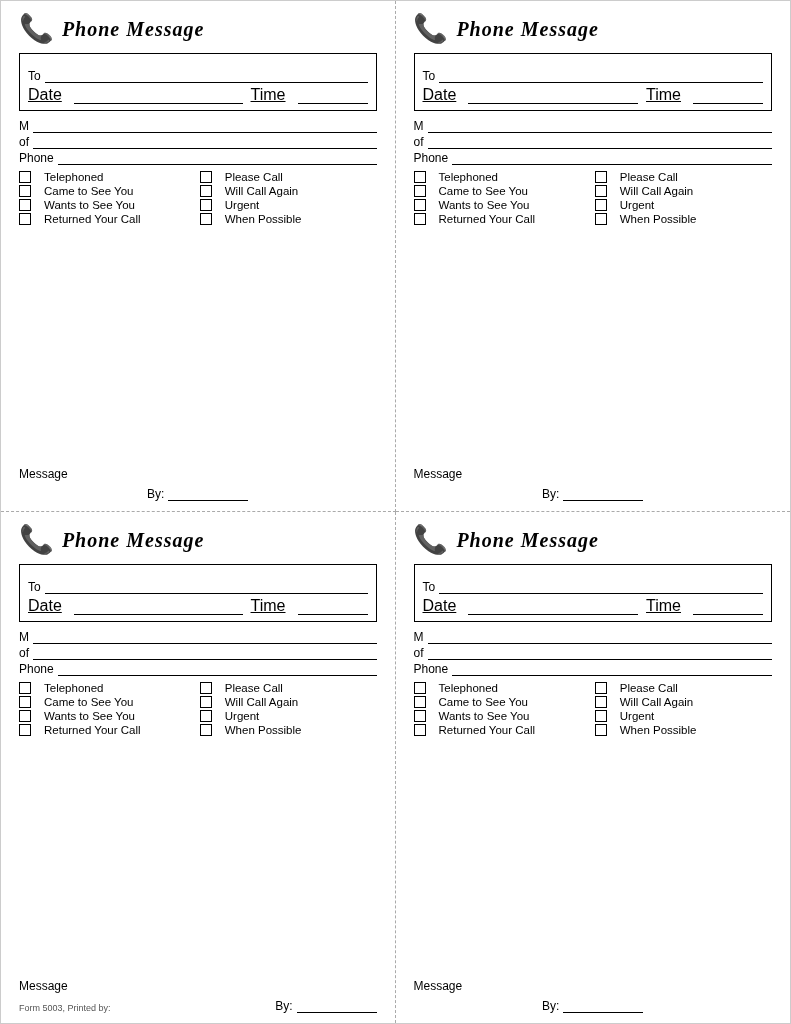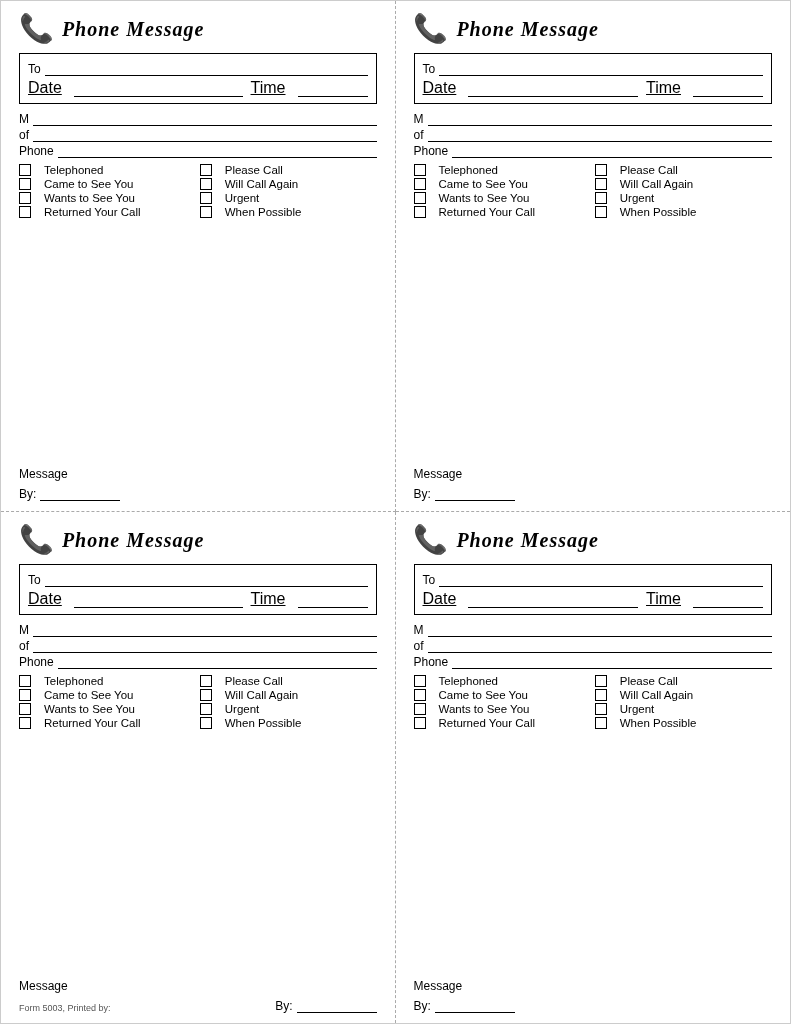--- a/index.html
+++ b/index.html
@@ -44,21 +44,21 @@
     }
     .header-title {
       font-family: Georgia, 'Times New Roman', serif;
       font-size: 20px;
       font-style: italic;
       font-weight: bold;
       letter-spacing: 1px;
     }
     .box-section {
       border: 1.5px solid #000;
-      padding: 8px 8px 6px 8px;
+      padding: 15px 8px 6px 8px;
       margin-bottom: 8px;
     }
     .line-field {
       display: flex;
       align-items: flex-end;
       margin-bottom: 3px;
       font-size: 12px;
     }
     .line-label {
       font-size: 12px;
@@ -123,21 +123,21 @@
       margin-bottom: 2px;
     }
     .message-line {
       border-bottom: 1px solid #000;
       height: 18px;
       margin-bottom: 4px;
     }
     .by-line {
       display: flex;
       align-items: flex-end;
-      justify-content: flex-start;
+      justify-content: center;
       margin-top: 4px;
       font-size: 12px;
     }
     .by-underline {
       width: 80px;
       border-bottom: 1px solid #000;
       height: 14px;
       margin-left: 4px;
     }
     .footer-text {

